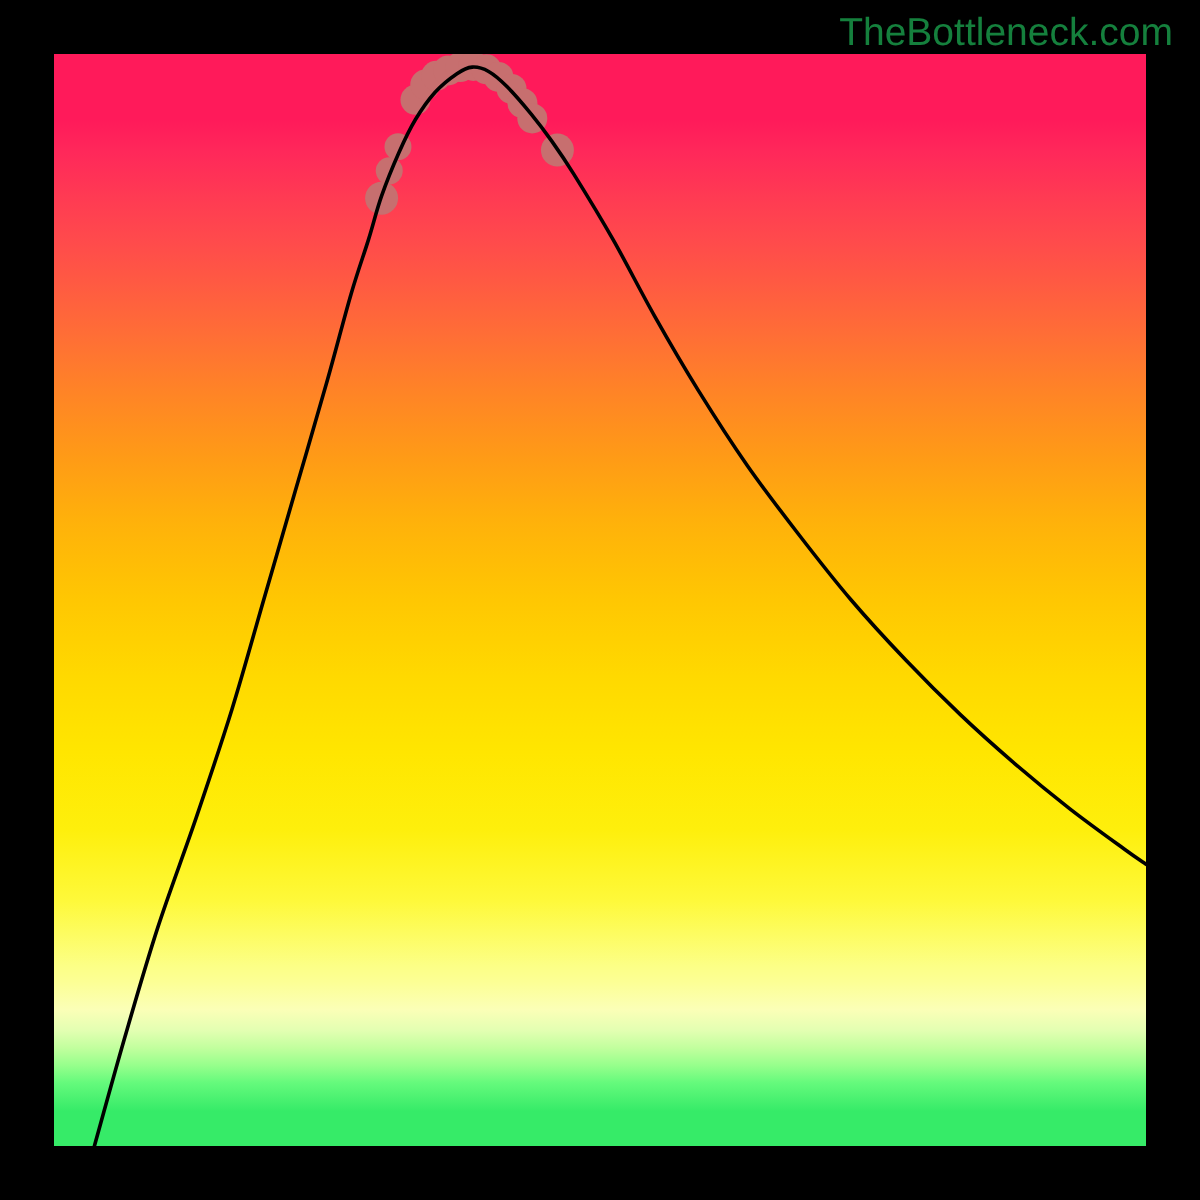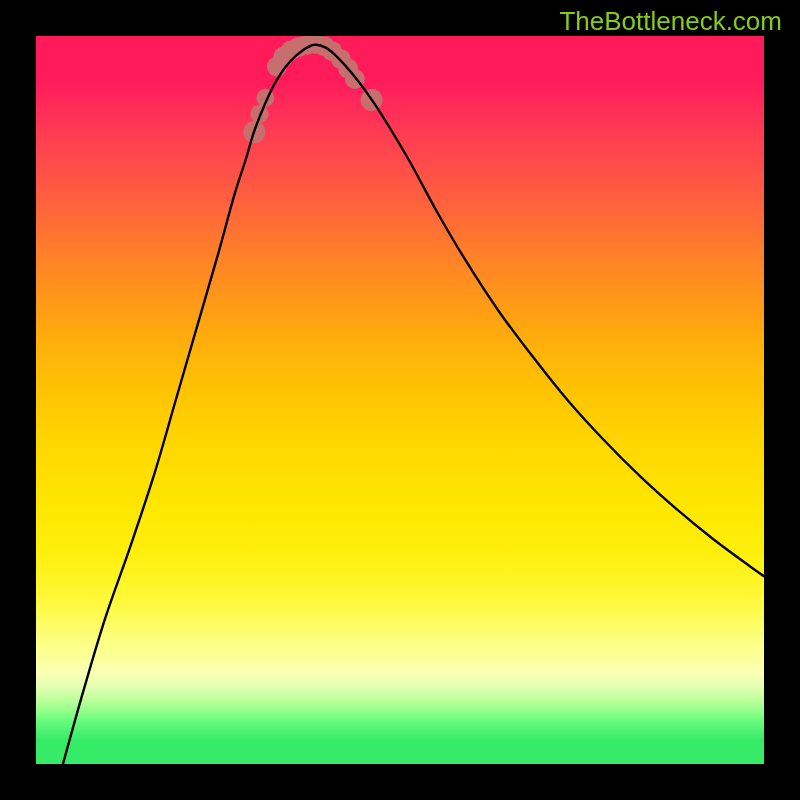--- a/index.html
+++ b/index.html
@@ -2,21 +2,21 @@
 <html><head>
 <meta charset="utf-8">
 <style>
 html,body{margin:0;padding:0;width:800px;height:800px;overflow:hidden;background:#000}
 .canvas{width:800px;height:800px;position:relative}
 .watermark{
   position:absolute;
   top:6px;
   right:18px;
   font:26px Arial,Helvetica,sans-serif;
-  color:#84cc16;
+  color:#15803d;
   letter-spacing:0;
   user-select:none;
 }
 svg{display:block}
 </style>
 </head>
 <body>
 
 <div class="canvas">
   <svg id="svg" width="800" height="800" viewBox="0 0 800 800">

